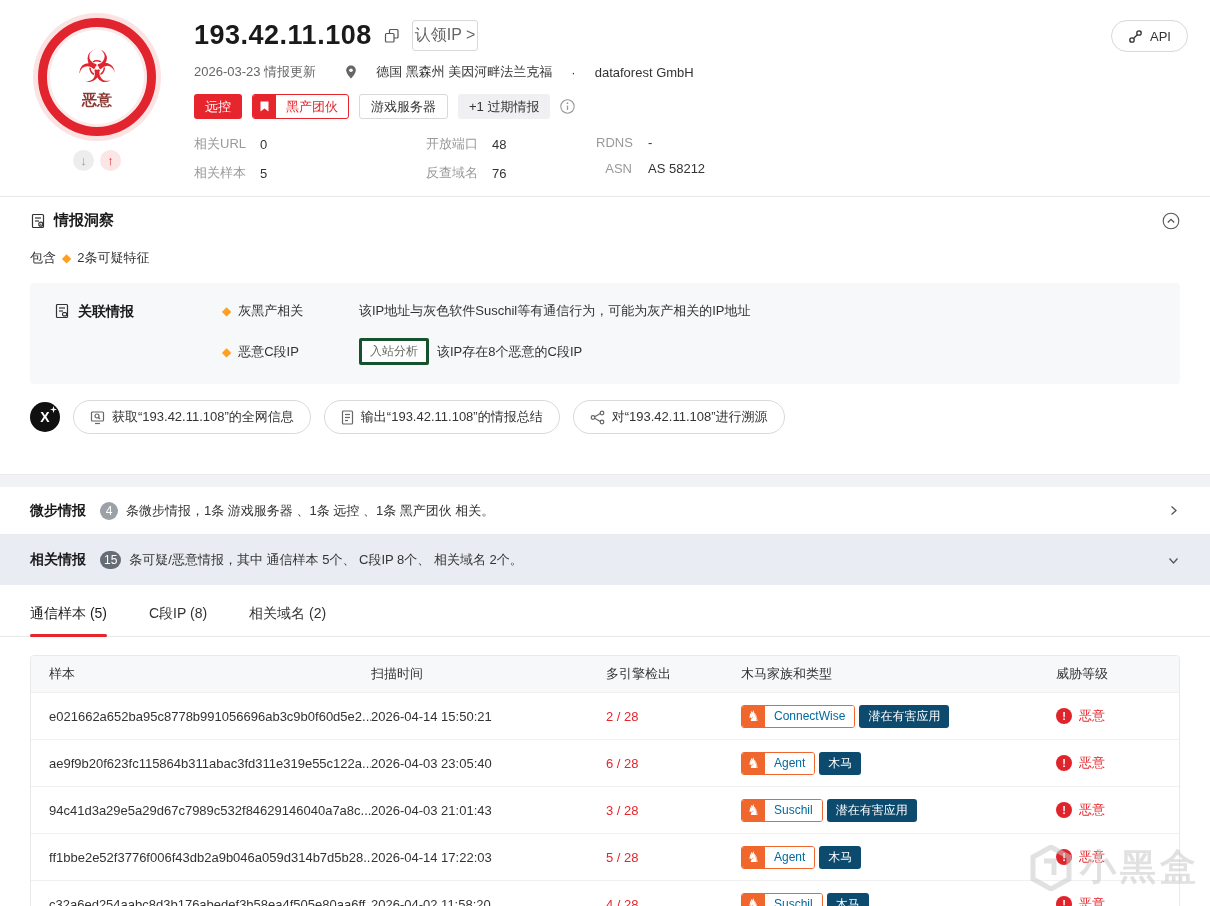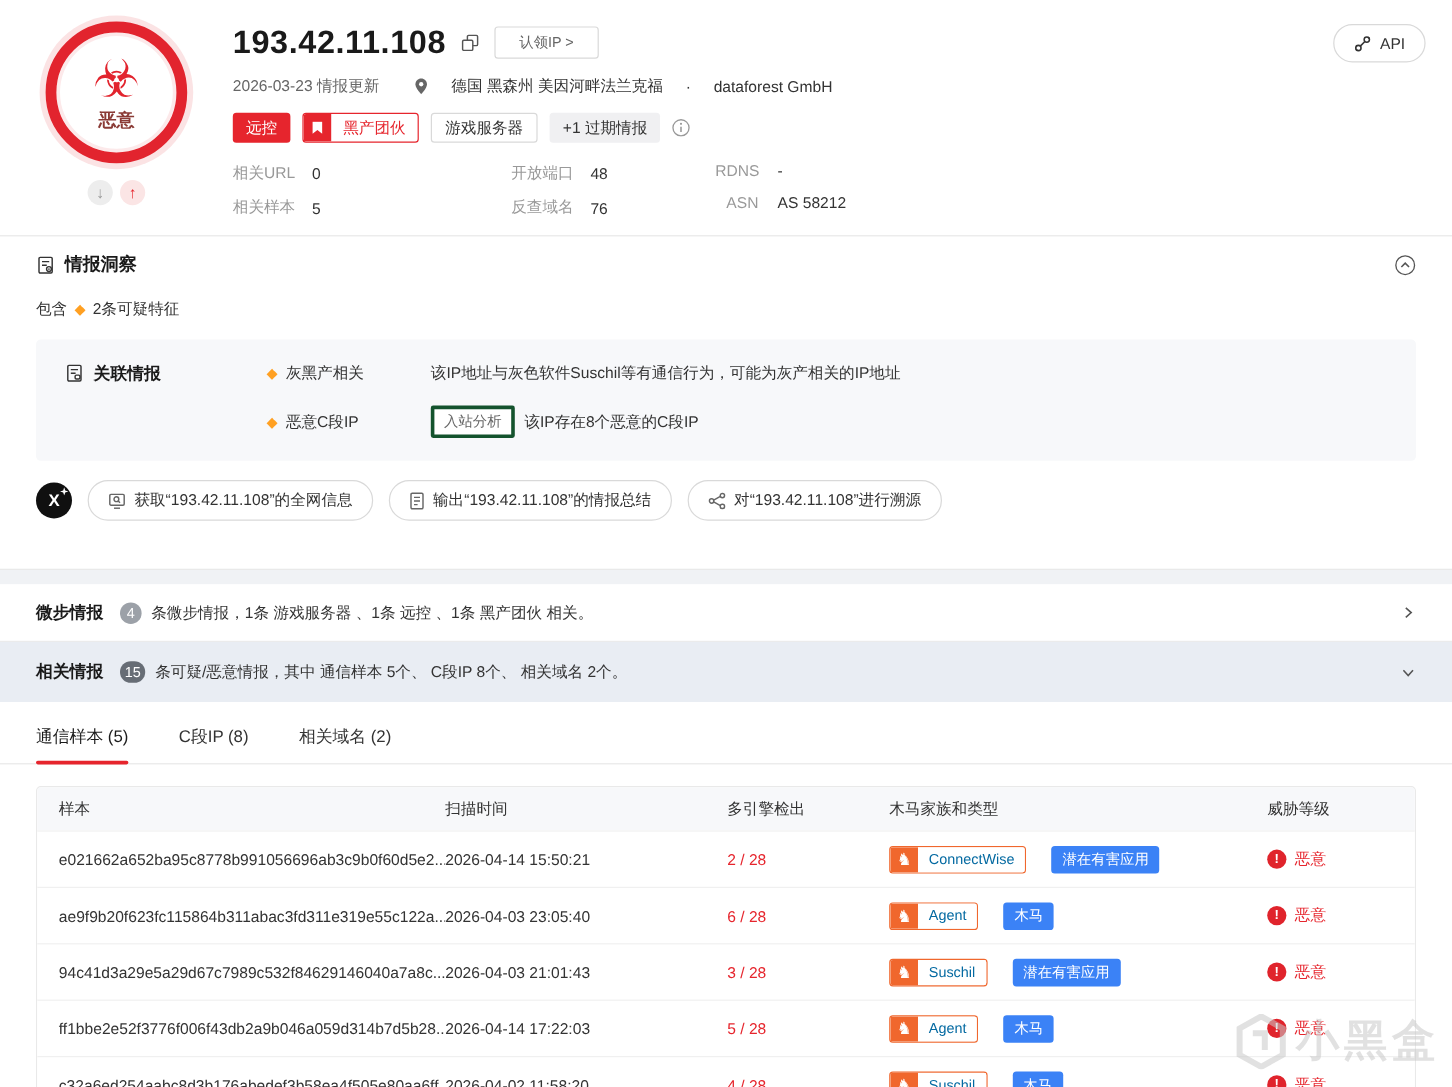--- a/index.html
+++ b/index.html
@@ -20,21 +20,21 @@
   .verdict-text { font-size:15px; font-weight:bold; color:#8a3b36; margin-top:2px; }
   .arrow-row { display:flex; gap:6px; margin-top:14px; }
   .arrow-btn { width:21px; height:21px; border-radius:50%; display:flex; align-items:center; justify-content:center; font-size:13px; cursor:pointer; }
   .arrow-down { background:#ededed; color:#9a9a9a; }
   .arrow-up { background:#fbe5e5; color:#e6252d; }
 
   .head-main { flex:1; padding-left:30px; padding-top:2px; }
   .title-row { display:flex; align-items:center; gap:12px; }
   .ip-title { font-size:27px; font-weight:bold; color:#1a1a1a; letter-spacing:.5px; }
   .copy-icon { cursor:pointer; display:inline-flex; }
-  .claim-btn { border:1px solid #d9d9d9; border-radius:3px; padding:4px 20px; font-size:12px; color:#666; background:#fff; cursor:pointer; }
+  .claim-btn { border:1px solid #d9d9d9; border-radius:3px; padding:4px 2px; font-size:16px; color:#666; background:#fff; cursor:pointer; }
   .meta-row { display:flex; align-items:center; gap:19px; margin-top:12px; font-size:13px; color:#333; }
   .meta-update { color:#666; margin-right:10px; }
   .tags-row { display:flex; align-items:center; gap:10px; margin-top:13px; }
   .tag { height:25px; display:inline-flex; align-items:center; font-size:13px; border-radius:3px; cursor:pointer; }
   .tag-solid-red { background:#e6252d; color:#fff; padding:0 11px; }
   .tag-outline-red { border:1px solid #e6252d; color:#e6252d; overflow:hidden; }
   .tag-bm { width:23px; align-self:stretch; background:#e6252d; display:flex; align-items:center; justify-content:center; }
   .tag-outline-red .tg-txt { padding:0 10px; }
   .tag-outline-gray { border:1px solid #d9d9d9; color:#333; padding:0 11px; background:#fff; }
   .tag-flat-gray { background:#f0f0f2; color:#333; padding:0 11px; }
@@ -93,21 +93,21 @@
   .tbody-row { height:47px; border-top:1px solid #f0f0f0; background:#fff; }
   .c-hash { flex:0 0 340px; padding-left:18px; white-space:nowrap; overflow:hidden; }
   .c-time { flex:0 0 235px; }
   .c-det  { flex:0 0 135px; }
   .c-fam  { flex:0 0 315px; display:flex; align-items:center; }
   .c-lvl  { flex:1; display:flex; align-items:center; }
   .det-val { color:#e6252d; }
   .fam-badge { display:inline-flex; align-items:stretch; border:1px solid #f0672d; border-radius:3px; overflow:hidden; height:23px; cursor:pointer; }
   .fam-ic { width:23px; background:#f0672d; color:#fff; display:flex; align-items:center; justify-content:center; font-size:14px; }
   .fam-nm { background:#fff; color:#0369a1; font-size:12px; display:flex; align-items:center; padding:0 9px; }
-  .type-badge { margin-left:21px; background:#3b82f6; color:#fff; border-radius:3px; font-size:12px; height:23px;
+  .type-badge { margin-left:4px; background:#0c4a6e; color:#fff; border-radius:3px; font-size:12px; height:23px;
                 display:inline-flex; align-items:center; padding:0 9px; }
   .lvl-ic { width:16px; height:16px; border-radius:50%; background:#e0242c; color:#fff; font-size:11px; font-weight:bold;
             display:inline-flex; align-items:center; justify-content:center; margin-right:7px; }
   .lvl-tx { color:#e6252d; }
 
   
   .watermark { position:absolute; right:10px; bottom:14px; display:flex; align-items:center; gap:8px;
                color:#c9c9c9; opacity:.55; font-size:36px; font-weight:bold; letter-spacing:4px; pointer-events:none; z-index:5; }
 
   svg { display:block; }

